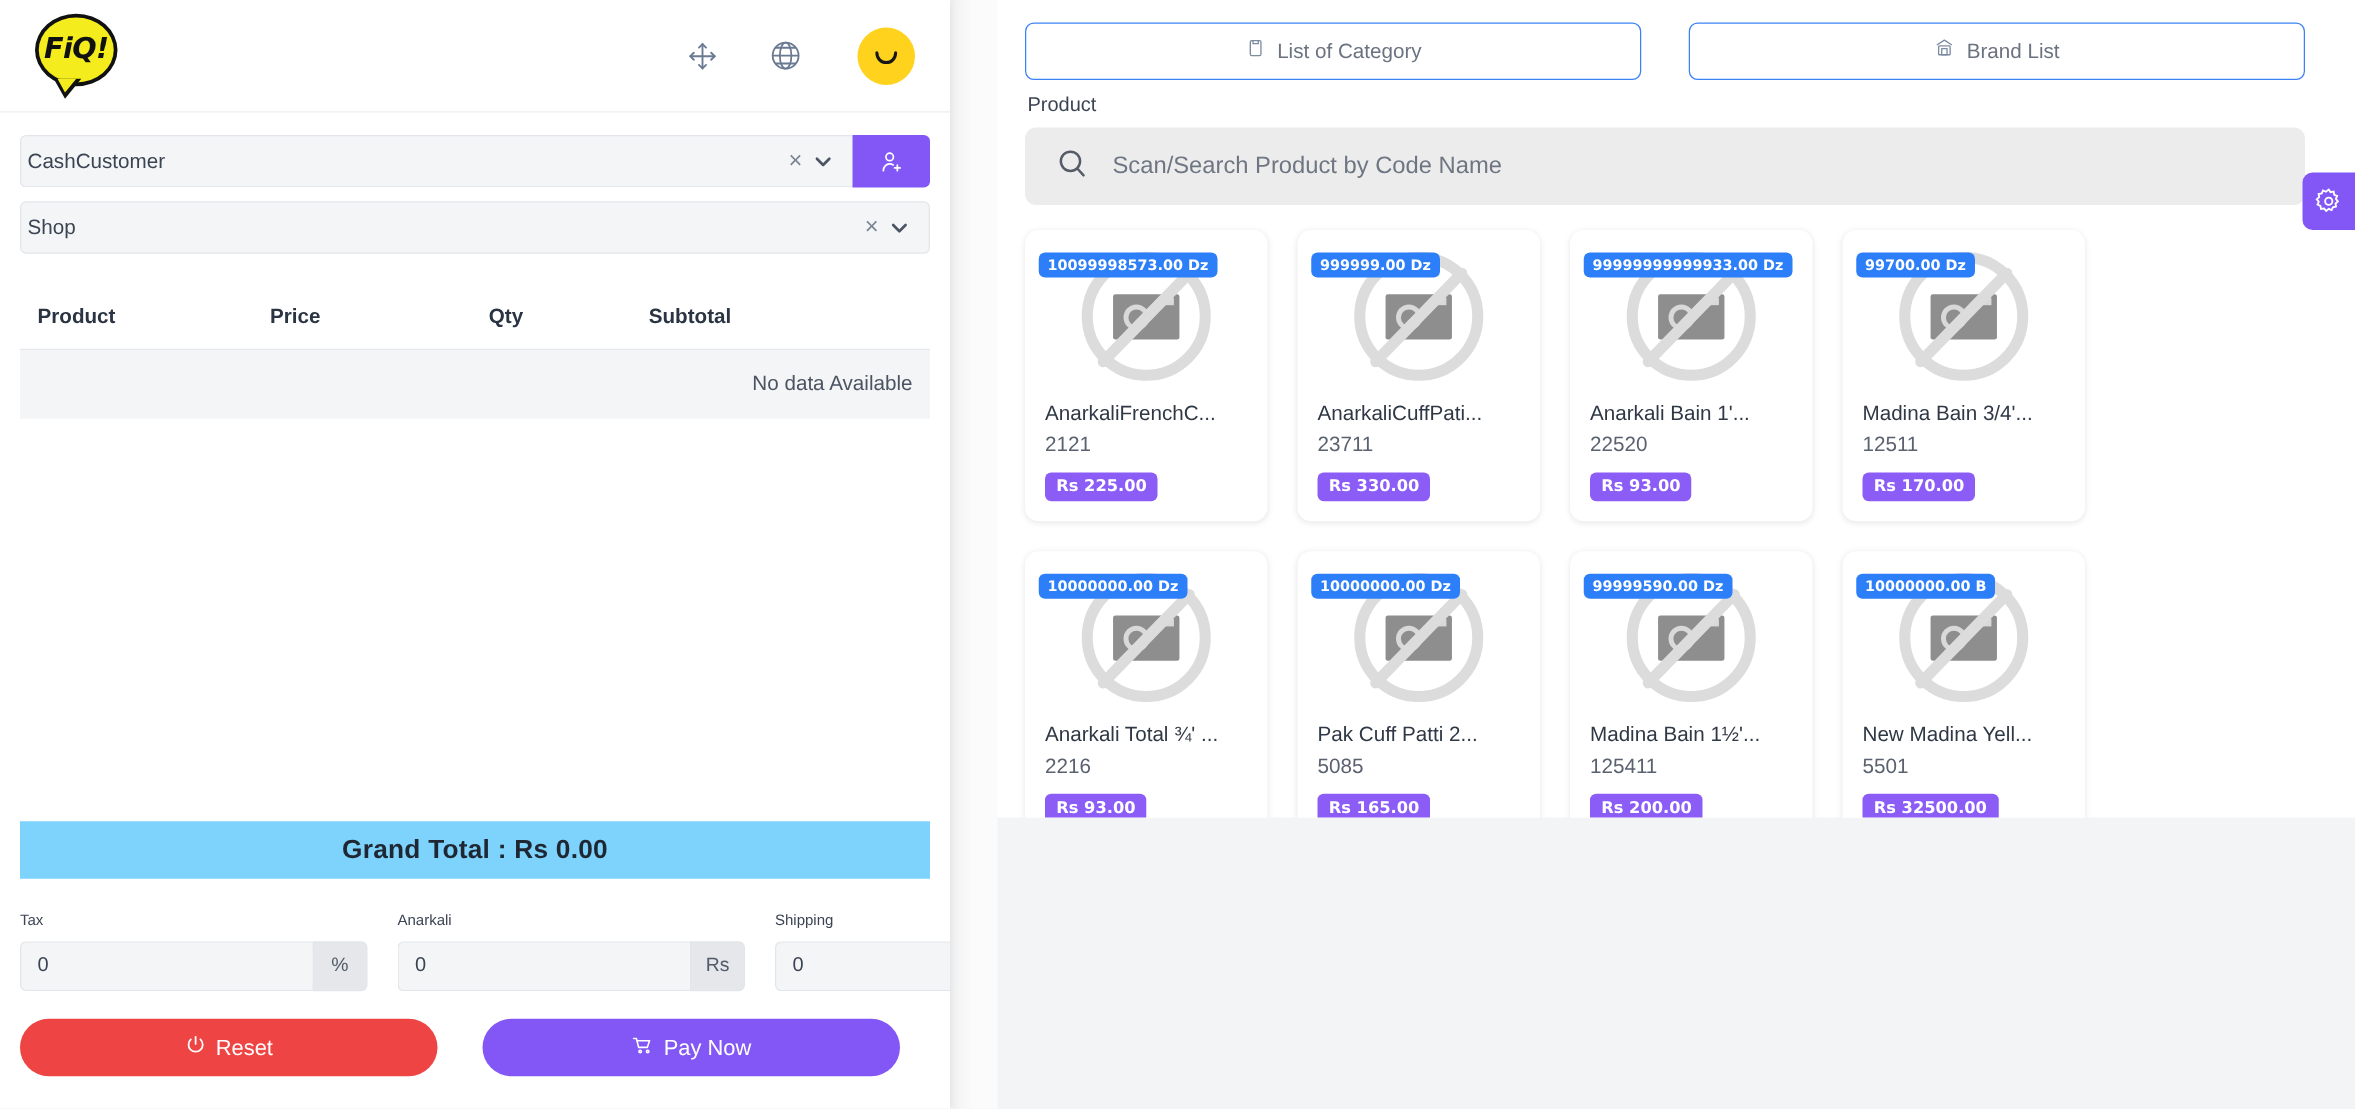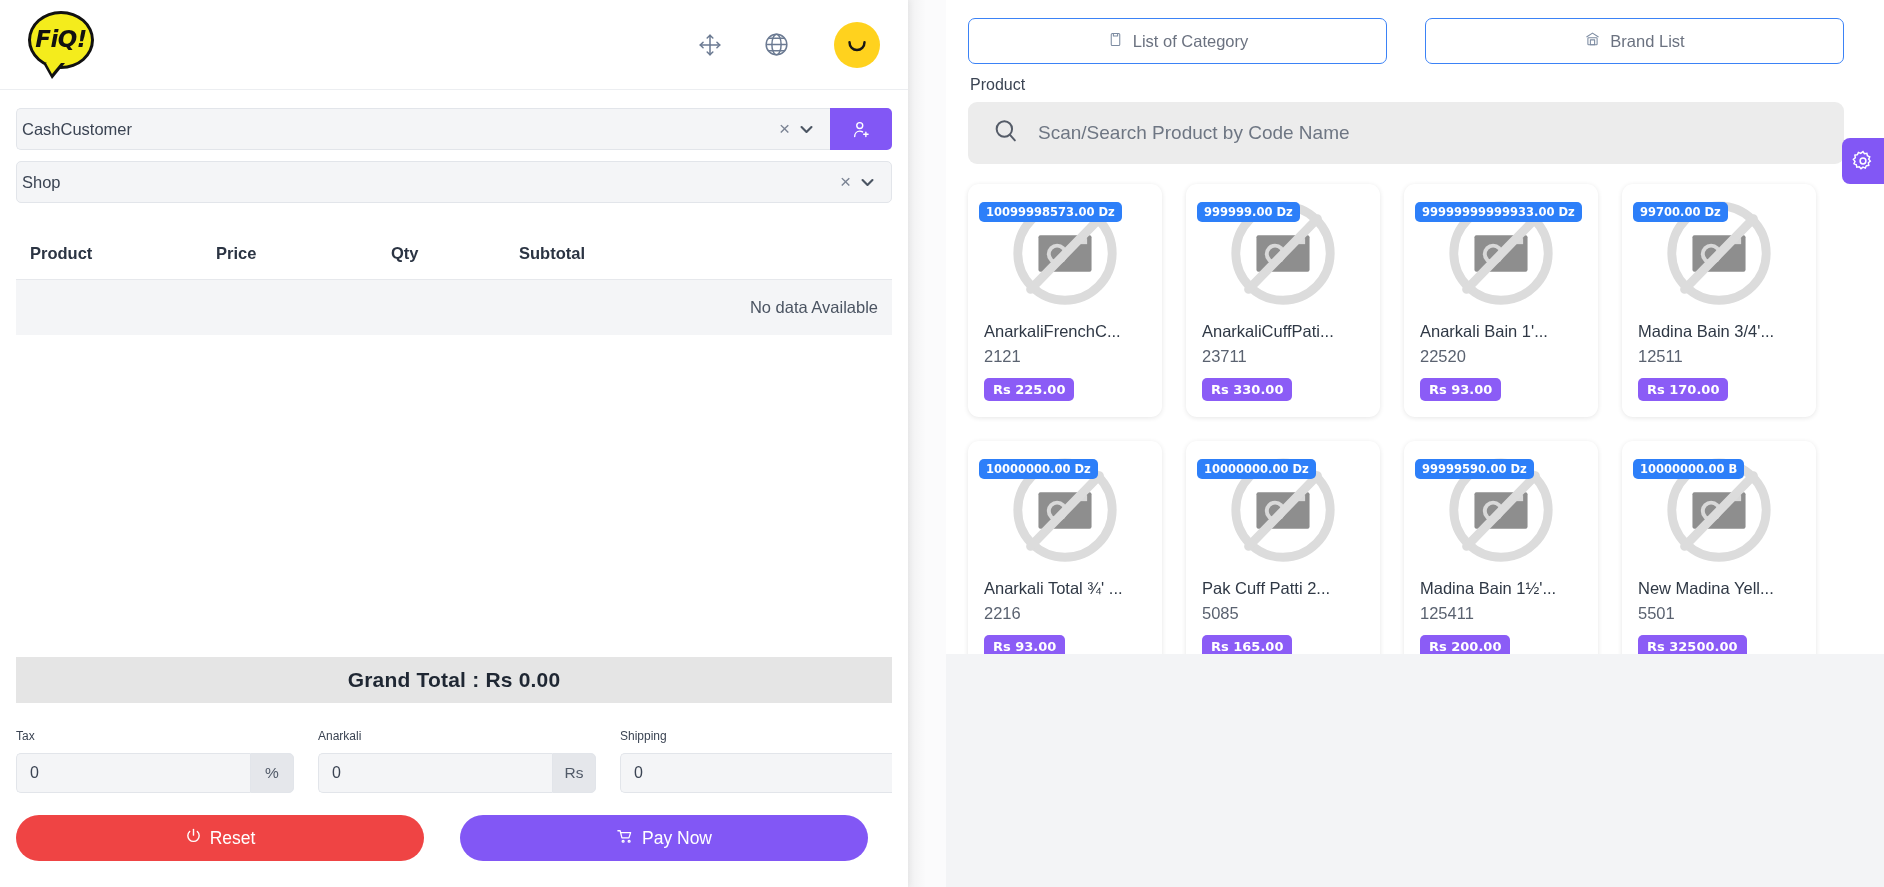--- a/index.html
+++ b/index.html
@@ -6,21 +6,21 @@
   html, body {
     width: 1884px; height: 887px;
     font-family: "Liberation Sans", sans-serif;
     background: #f3f4f6;
     overflow: hidden;
   }
   .app { display: flex; width: 1884px; height: 887px; }
 
   
   .left-panel {
-    width: 908px; height: 887px;
+    width: 760px; height: 887px;
     background: #ffffff;
     display: flex; flex-direction: column;
     position: relative;
     box-shadow: 2px 0 6px rgba(0,0,0,0.05);
     z-index: 3;
   }
   .topbar {
     height: 90px; flex: 0 0 90px;
     display: flex; align-items: center;
     padding: 0 28px 0 28px;
@@ -114,21 +114,21 @@
   .cart-empty {
     background: #f4f5f7;
     padding: 18px 14px;
     font-size: 16.5px; color: #4b5462; text-align: right;
   }
   .cart-spacer { flex: 1; }
 
   
   .grand-total {
     margin: 0 0 26px 0;
-    background: #e5e5e5;
+    background: #7dd3fc;
     height: 46px;
     display: flex; align-items: center; justify-content: center;
     font-size: 21px; font-weight: 700; color: #1f2733;
     letter-spacing: 0.2px;
   }
   .fields-row { display: flex; gap: 24px; margin-bottom: 22px; }
   .field-col { flex: 1; }
   .field-label { font-size: 12px; color: #3b4453; margin-bottom: 10px; }
   .field-input-group { display: flex; height: 40px; }
   .field-input {

